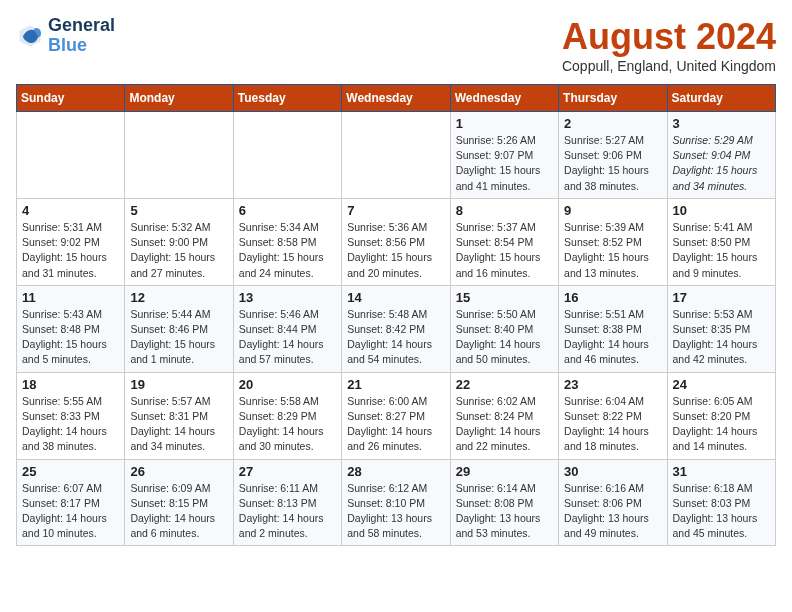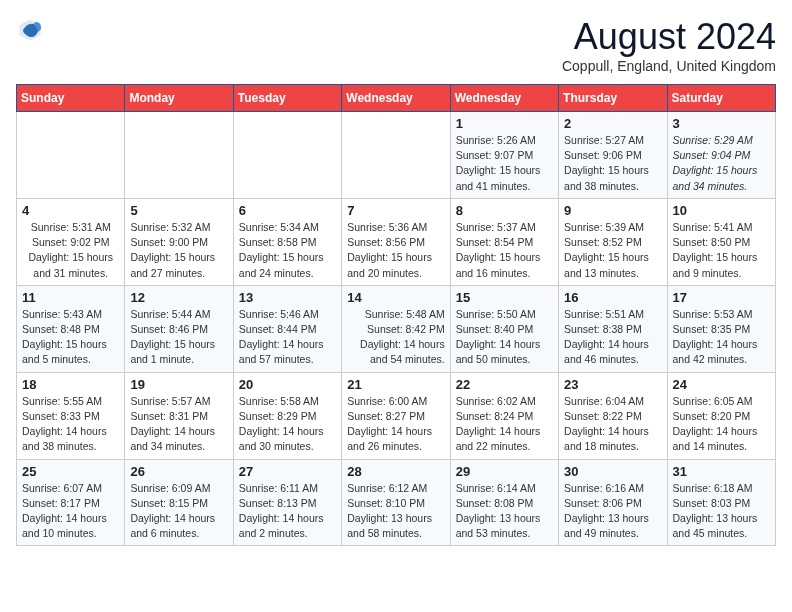--- a/index.html
+++ b/index.html
@@ -32,34 +32,34 @@
     }
     .logo-icon {
       width: 28px;
       height: 28px;
     }
     .title-area {
       text-align: right;
     }
     .month-year {
       font-size: 36px;
-      color: #0f172a;
-      font-weight: normal;
+      color: #c2410c;
+      font-weight: bold;
     }
     .location {
       font-size: 14px;
       color: #333;
     }
     table {
       width: 100%;
       border-collapse: collapse;
       font-size: 11px;
     }
     thead tr th {
-      background: #ef4444;
+      background: #c2410c;
       color: #fff;
       padding: 6px 4px;
       text-align: left;
       font-size: 12px;
       font-weight: bold;
       border: 1px solid #1a5a9a;
     }
     tbody tr td {
       border: 1px solid #ccc;
       vertical-align: top;
@@ -89,20 +89,24 @@
 </head>
 <body>
 
 <div class="header">
   <div class="logo">
     <svg class="logo-icon" viewBox="0 0 32 32">
       <polygon points="16,4 28,10 28,22 16,28 4,22 4,10" fill="#2a6db5" opacity="0.15"></polygon>
       <path d="M8 16 Q14 6 22 10 Q28 13 24 20 Q20 26 14 23 Q8 20 8 16Z" fill="#2a6db5"></path>
       <path d="M20 8 Q26 5 28 10 Q30 15 26 18Z" fill="#4a90d9"></path>
     </svg>
+    <div class="logo-text">
+      <div>General</div>
+      <div><span>Blue</span></div>
+    </div>
   </div>
   <div class="title-area">
     <div class="month-year">August 2024</div>
     <div class="location">Coppull, England, United Kingdom</div>
   </div>
 </div>
 
 <table>
   <thead>
     <tr>
@@ -139,21 +143,21 @@
           <div class="day-num">3</div>
           <div class="day-info" style="white-space: pre-line; font-style: italic;">Sunrise: 5:29 AM
 Sunset: 9:04 PM
 Daylight: 15 hours
 and 34 minutes.</div>
         </td>
       </tr>
       <tr>
         <td>
           <div class="day-num">4</div>
-          <div class="day-info" style="white-space: pre-line; text-align: center;">Sunrise: 5:31 AM
+          <div class="day-info" style="white-space: pre-line;">Sunrise: 5:31 AM
 Sunset: 9:02 PM
 Daylight: 15 hours
 and 31 minutes.</div>
         </td>
         <td>
           <div class="day-num">5</div>
           <div class="day-info" style="white-space: pre-line;">Sunrise: 5:32 AM
 Sunset: 9:00 PM
 Daylight: 15 hours
 and 27 minutes.</div>
@@ -211,21 +215,21 @@
         </td>
         <td>
           <div class="day-num">13</div>
           <div class="day-info" style="white-space: pre-line;">Sunrise: 5:46 AM
 Sunset: 8:44 PM
 Daylight: 14 hours
 and 57 minutes.</div>
         </td>
         <td>
           <div class="day-num">14</div>
-          <div class="day-info" style="white-space: pre-line; text-align: right;">Sunrise: 5:48 AM
+          <div class="day-info" style="white-space: pre-line;">Sunrise: 5:48 AM
 Sunset: 8:42 PM
 Daylight: 14 hours
 and 54 minutes.</div>
         </td>
         <td>
           <div class="day-num">15</div>
           <div class="day-info" style="white-space: pre-line;">Sunrise: 5:50 AM
 Sunset: 8:40 PM
 Daylight: 14 hours
 and 50 minutes.</div>

